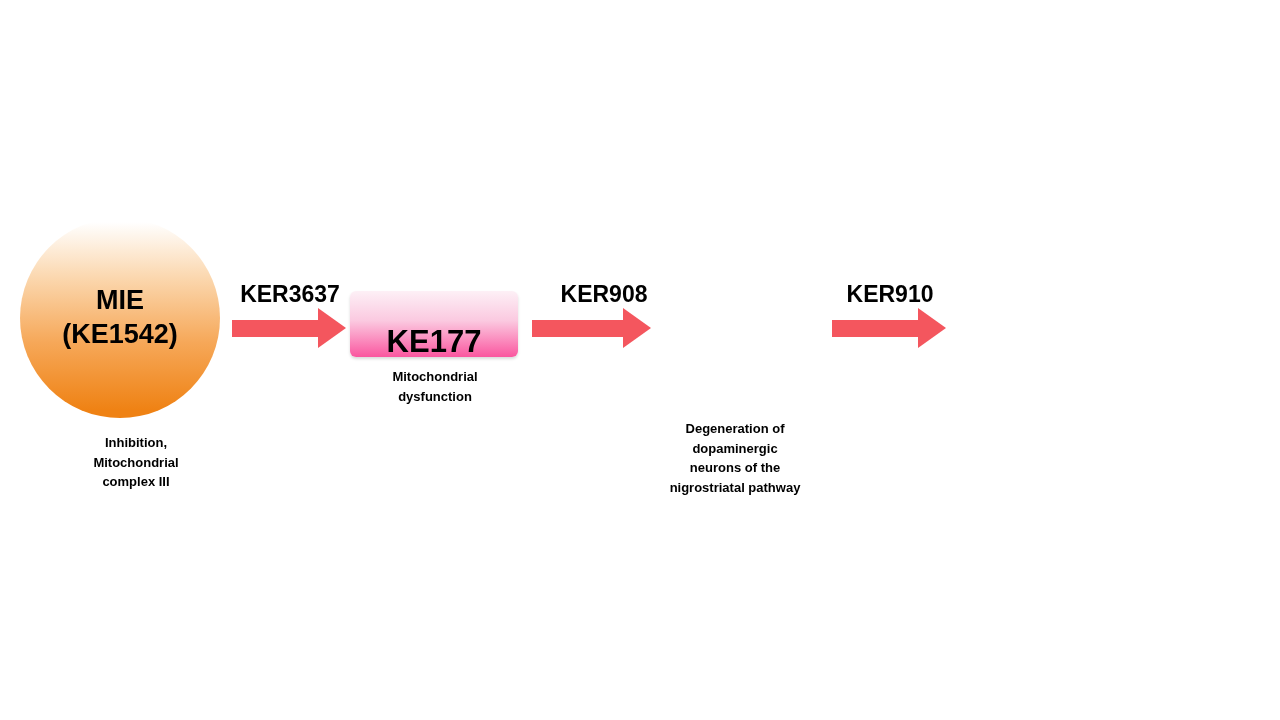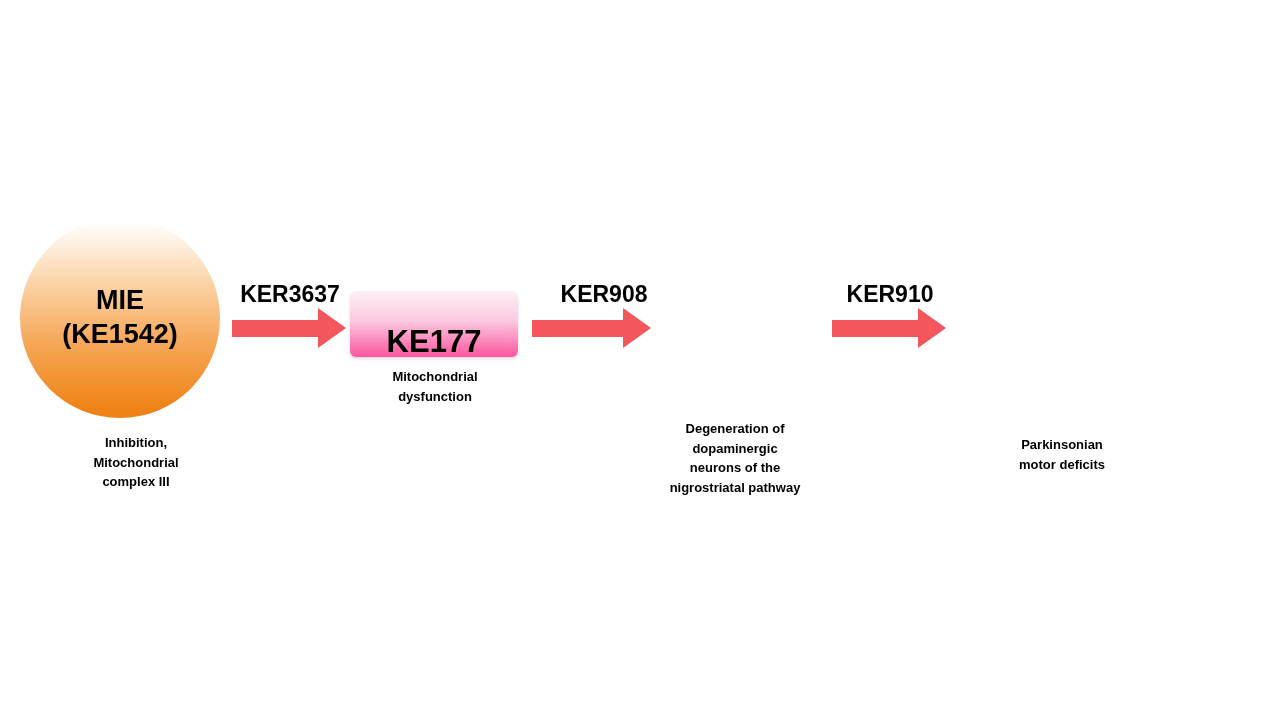--- a/index.html
+++ b/index.html
@@ -118,16 +118,14 @@
 dopaminergic
 neurons of the
 nigrostriatal pathway</div>
 
   <div class="edge-label" style="left:830px; top:281px;">KER910</div>
   <div class="arrow" style="left:832px; top:308px; width:114px;">
     <div class="shaft"></div>
     <div class="head"></div>
   </div>
 
-  <div class="caption" style="left:962px; top:435px; width:200px;">Parkinsonian
-motor deficits</div>
 
 </div>
 
 </body></html>

